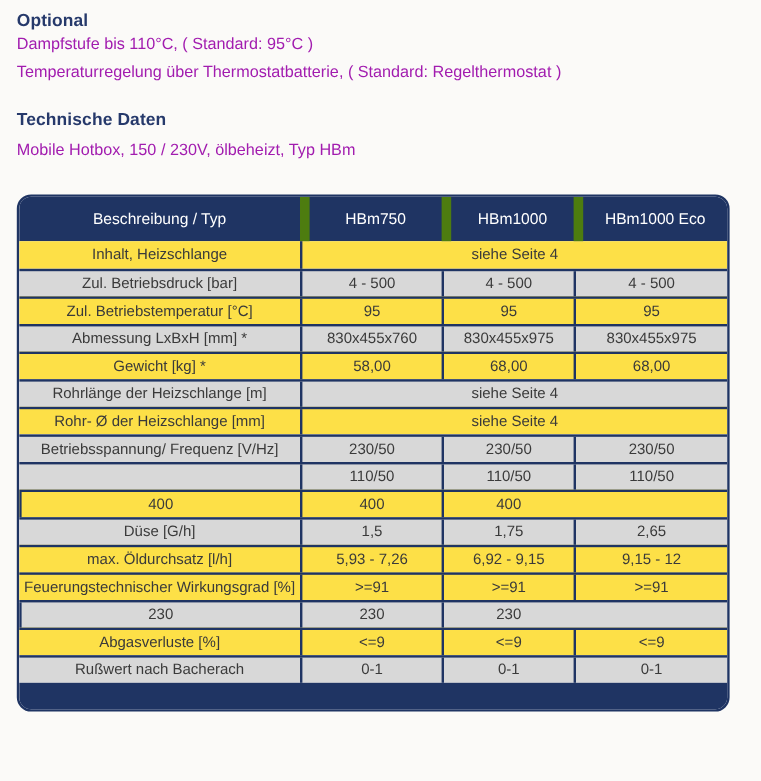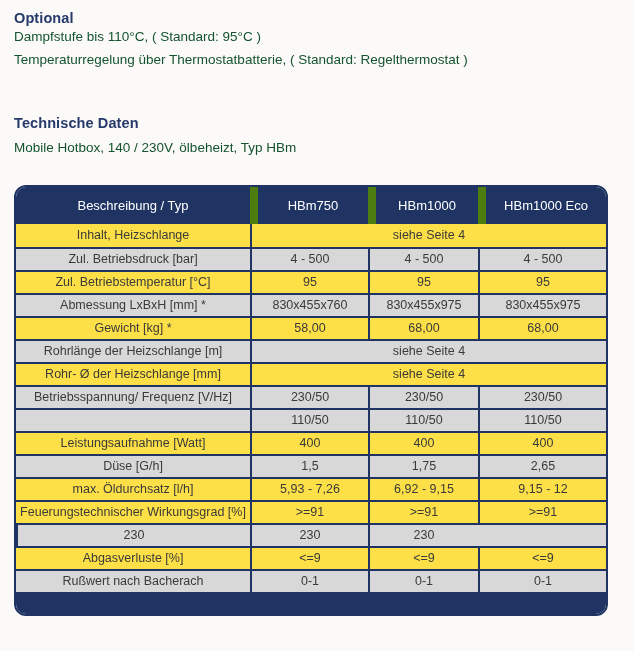--- a/index.html
+++ b/index.html
@@ -14,25 +14,25 @@
 
   
   .section-heading {
     color: #26396b;
     font-weight: bold;
     font-size: 14.5px;
     letter-spacing: 0.1px;
   }
   .body-line {
     font-size: 13.5px;
-    color: #14532d;
+    color: #a21caf;
     line-height: 22.5px;
   }
   .optional-block .body-line:first-of-type { margin-top: 5px; }
-  .tech-block { margin-top: 44px; }
+  .tech-block { margin-top: 21px; }
   .tech-block .body-line { margin-top: 6px; }
 
   
   :root {
     --navy: #1f3463;
     --grayrow: #d8d8d8;
     --cols: 234px 118px 110px 128px;
   }
   .hb-table {
     margin-top: 25px;
@@ -88,21 +88,21 @@
 <div class="page">
 
   <div class="optional-block">
     <div class="section-heading">Optional</div>
     <div class="body-line">Dampfstufe bis 110°C, ( Standard: 95°C )</div>
     <div class="body-line">Temperaturregelung über Thermostatbatterie, ( Standard: Regelthermostat )</div>
   </div>
 
   <div class="tech-block">
     <div class="section-heading">Technische Daten</div>
-    <div class="body-line">Mobile Hotbox, 140 / 230V, ölbeheizt, Typ HBm</div>
+    <div class="body-line">Mobile Hotbox, 150 / 230V, ölbeheizt, Typ HBm</div>
   </div>
 
   <div class="hb-table">
     <div class="t-header">
       <div class="hcell">Beschreibung / Typ</div>
       <div class="hcell">HBm750</div>
       <div class="hcell">HBm1000</div>
       <div class="hcell">HBm1000 Eco</div>
     </div>
     <div>
@@ -148,21 +148,20 @@
           <div class="cell value-cell">230/50</div>
           <div class="cell value-cell">230/50</div>
         </div>
         <div class="trow gray">
           <div class="cell label-cell"></div>
           <div class="cell value-cell">110/50</div>
           <div class="cell value-cell">110/50</div>
           <div class="cell value-cell">110/50</div>
         </div>
         <div class="trow white">
-          <div class="cell label-cell">Leistungsaufnahme [Watt]</div>
           <div class="cell value-cell">400</div>
           <div class="cell value-cell">400</div>
           <div class="cell value-cell">400</div>
         </div>
         <div class="trow gray">
           <div class="cell label-cell">Düse [G/h]</div>
           <div class="cell value-cell">1,5</div>
           <div class="cell value-cell">1,75</div>
           <div class="cell value-cell">2,65</div>
         </div>

